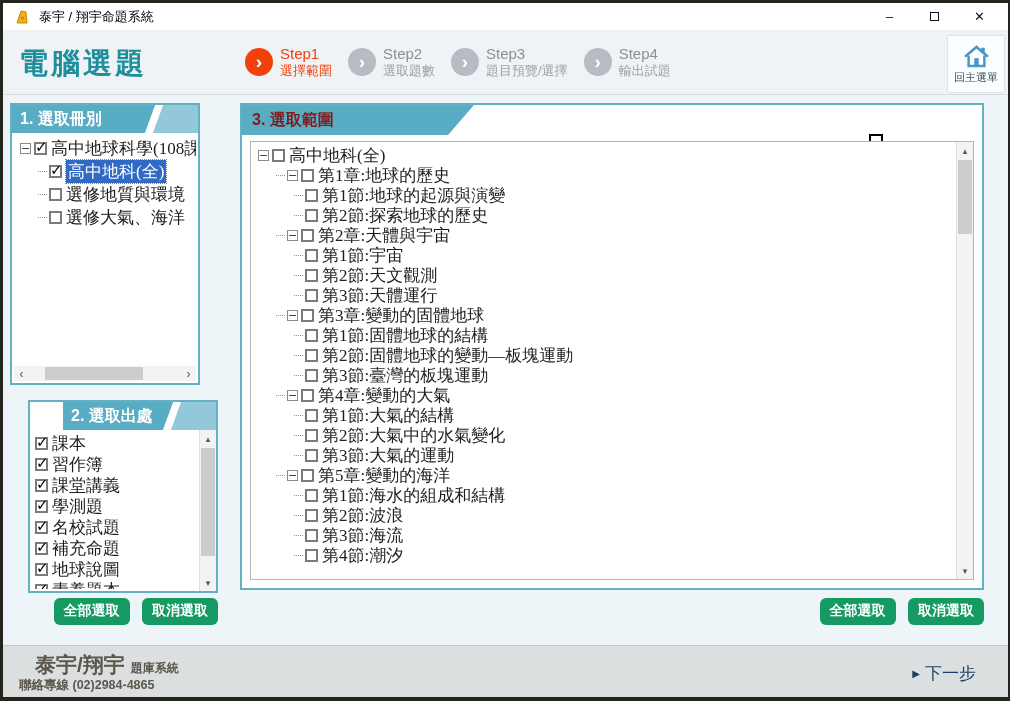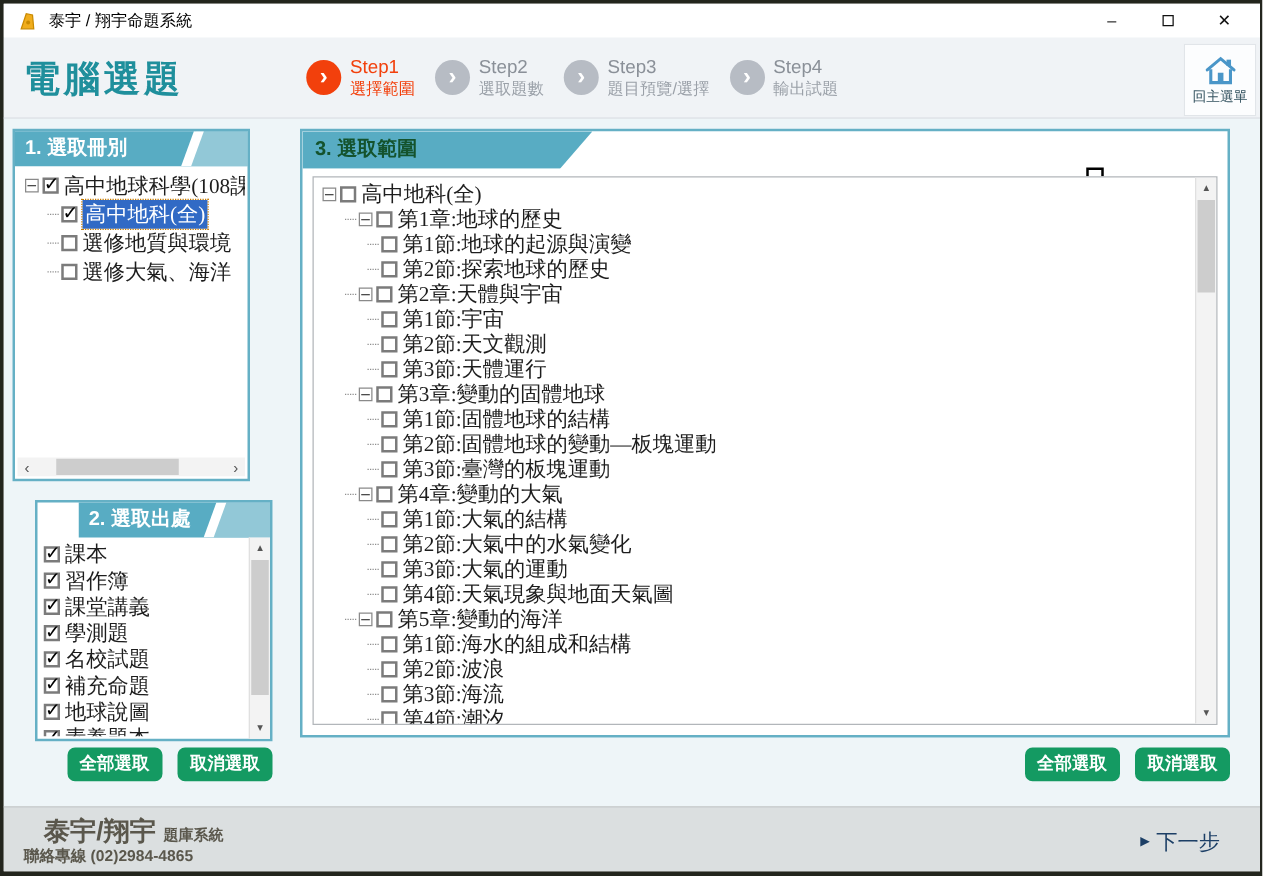--- a/index.html
+++ b/index.html
@@ -44,21 +44,21 @@
 
   .phead { height:28px; background:#58acc3; position:relative; color:#fff; font-weight:bold;
            font-size:16px; line-height:28px; padding-left:8px; overflow:hidden; }
   .phead .lightwedge { position:absolute; top:0; bottom:0; right:-8px; width:54px; background:#92c8d7;
                        transform:skewX(-20deg); }
   .phead .stripe { position:absolute; top:0; bottom:0; right:40px; width:8px; background:#fff;
                    transform:skewX(-20deg); }
   .phead-label { position:relative; z-index:2; }
 
   .p3head { height:30px; position:relative; }
-  .p3tab { position:absolute; left:0; top:0; width:232px; height:30px; background:#58acc3; color:#14532d;
+  .p3tab { position:absolute; left:0; top:0; width:232px; height:30px; background:#58acc3; color:#7f1d1d;
            font-weight:bold; font-size:16px; line-height:30px; padding-left:10px;
            clip-path:polygon(0 0, 232px 0, 206px 100%, 0 100%); }
   .dupfilter { position:absolute; right:10px; top:6px; display:flex; align-items:center; gap:5px; cursor:pointer; }
   .dupbox { width:14px; height:14px; border:2px solid #000; background:#fff; flex:none; }
   .duplabel { font-size:14px; color:#4d7c0f;margin-top:42px; }
 
   
   .treefont { font-family:"Liberation Serif","DejaVu Serif",serif; color:#1d1d1d; }
   .p1body { position:absolute; left:2px; right:2px; top:30px; bottom:19px; overflow:hidden; padding:2px 0 0 3px; }
   .trow { display:flex; align-items:center; height:23px; font-size:17px; white-space:nowrap; }
@@ -364,25 +364,20 @@
         <div class="trow lvl2">
               <span class="stub"></span>
               <span class="cbx"></span>
               <span class="lbl">第2節:大氣中的水氣變化</span>
             </div>
         <div class="trow lvl2">
               <span class="stub"></span>
               <span class="cbx"></span>
               <span class="lbl">第3節:大氣的運動</span>
             </div>
-        <div class="trow lvl2">
-              <span class="stub"></span>
-              <span class="cbx"></span>
-              <span class="lbl">第4節:天氣現象與地面天氣圖</span>
-            </div>
         <div class="trow lvl1">
               <span class="stub"></span>
               <span class="exp"></span>
               <span class="cbx"></span>
               <span class="lbl">第5章:變動的海洋</span>
             </div>
         <div class="trow lvl2">
               <span class="stub"></span>
               <span class="cbx"></span>
               <span class="lbl">第1節:海水的組成和結構</span>

